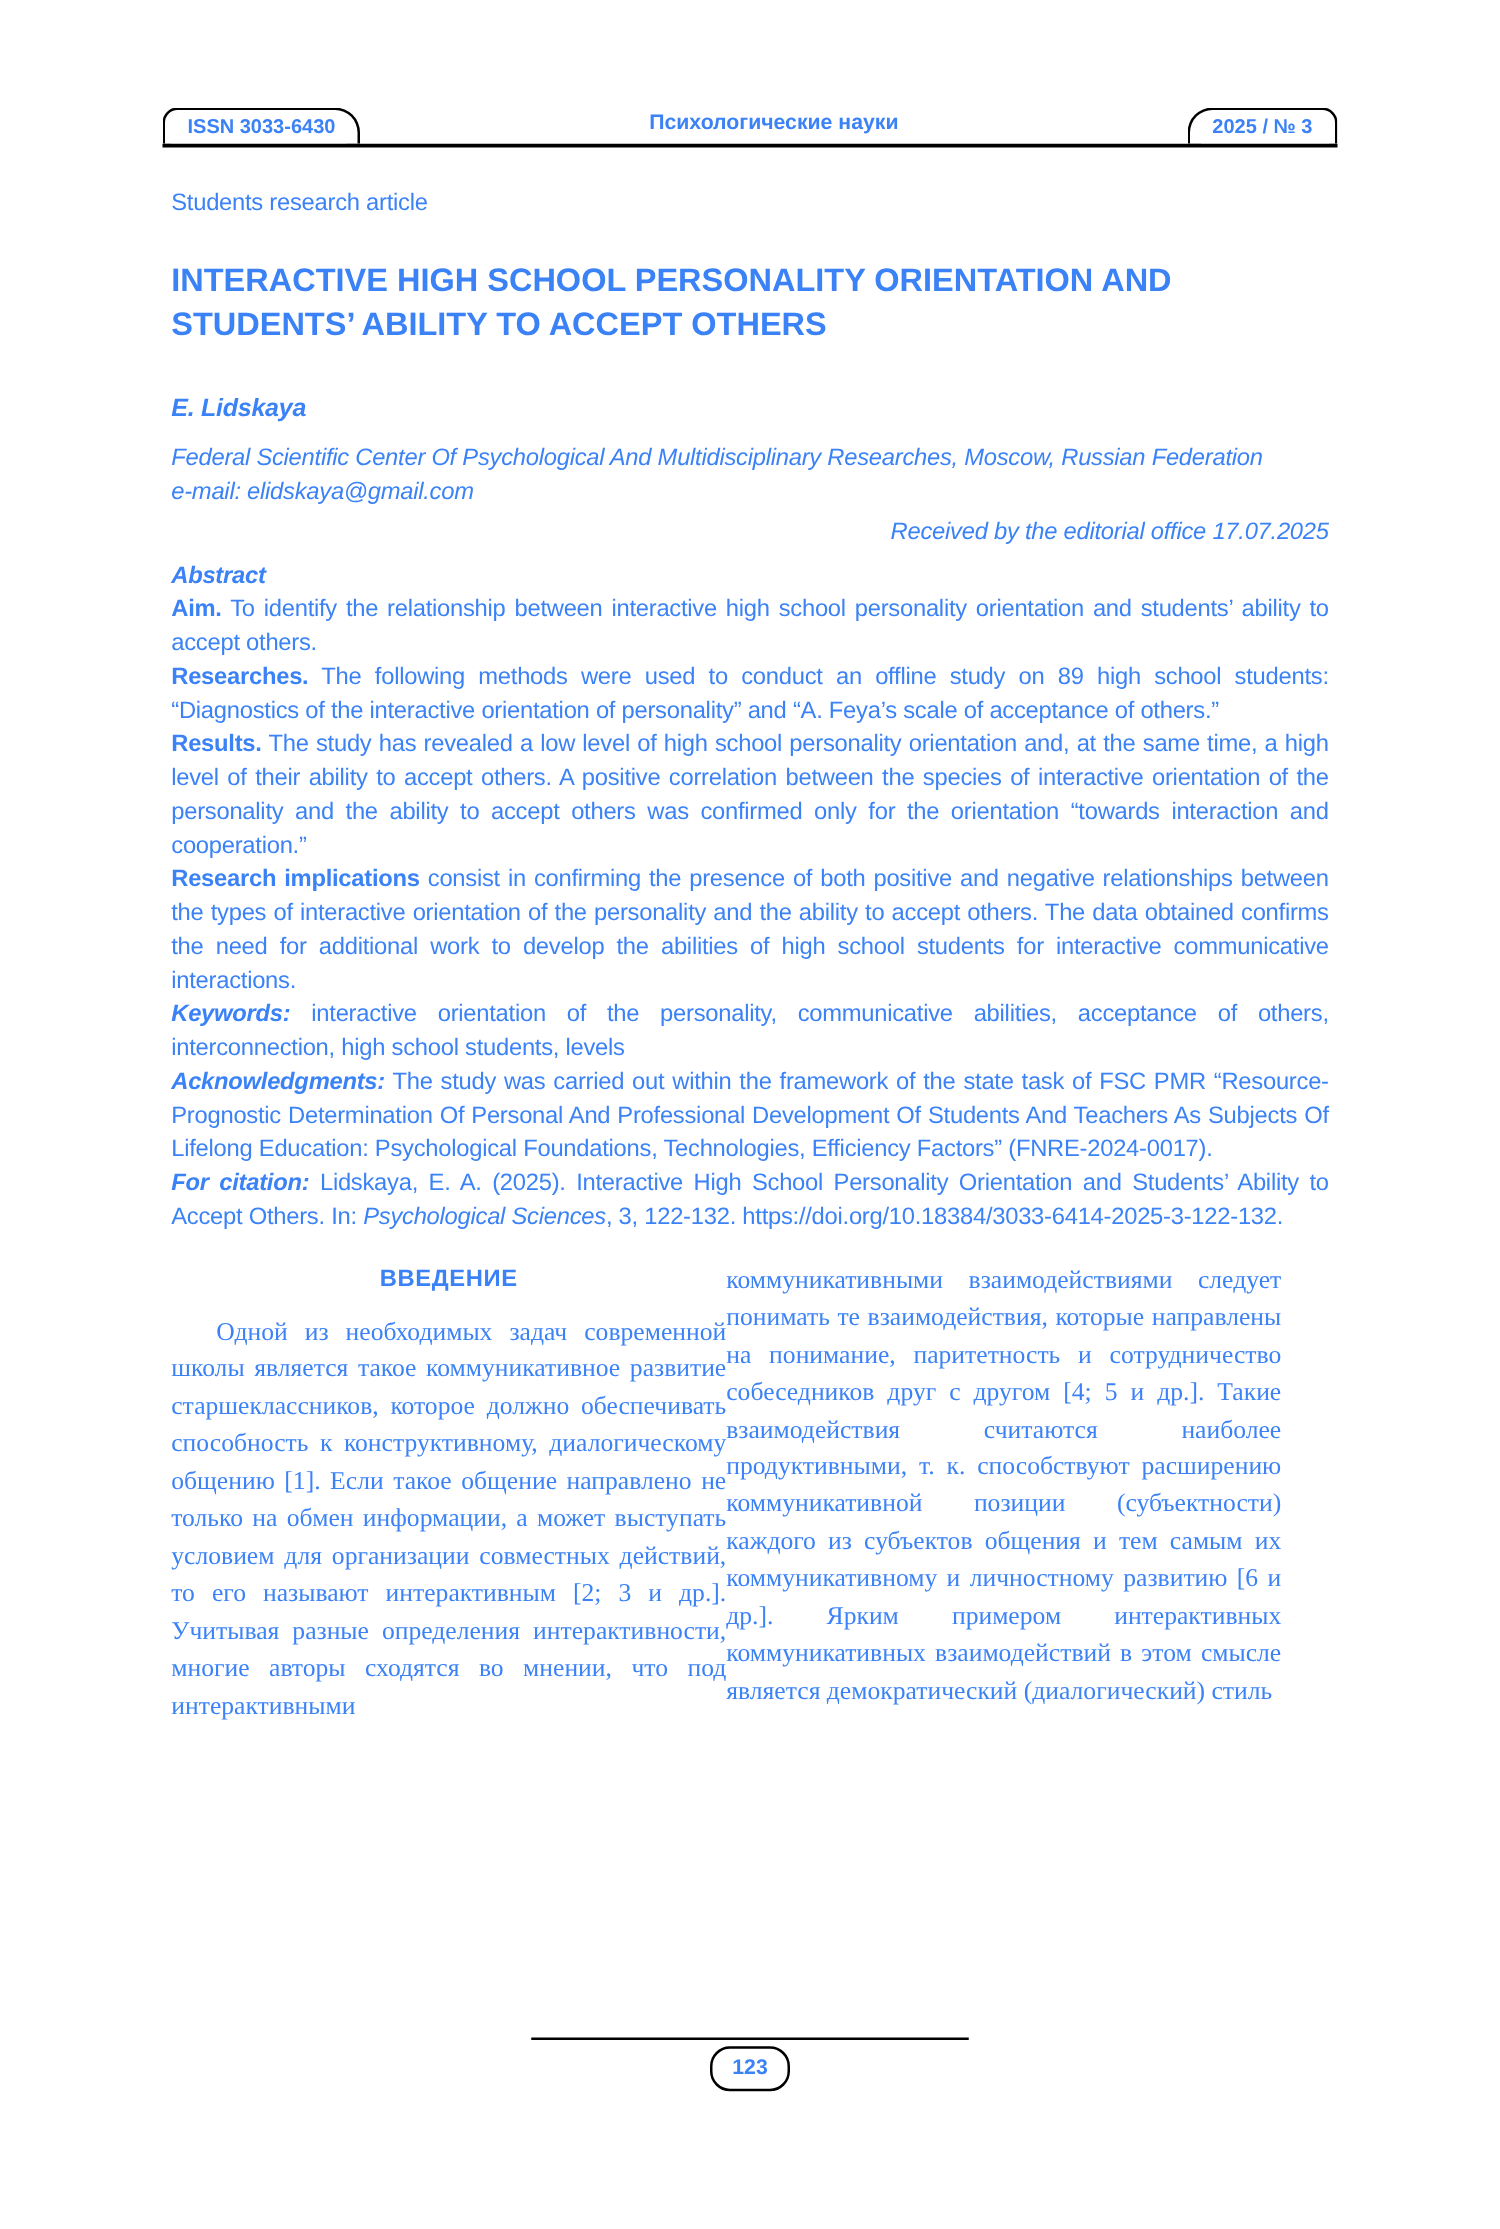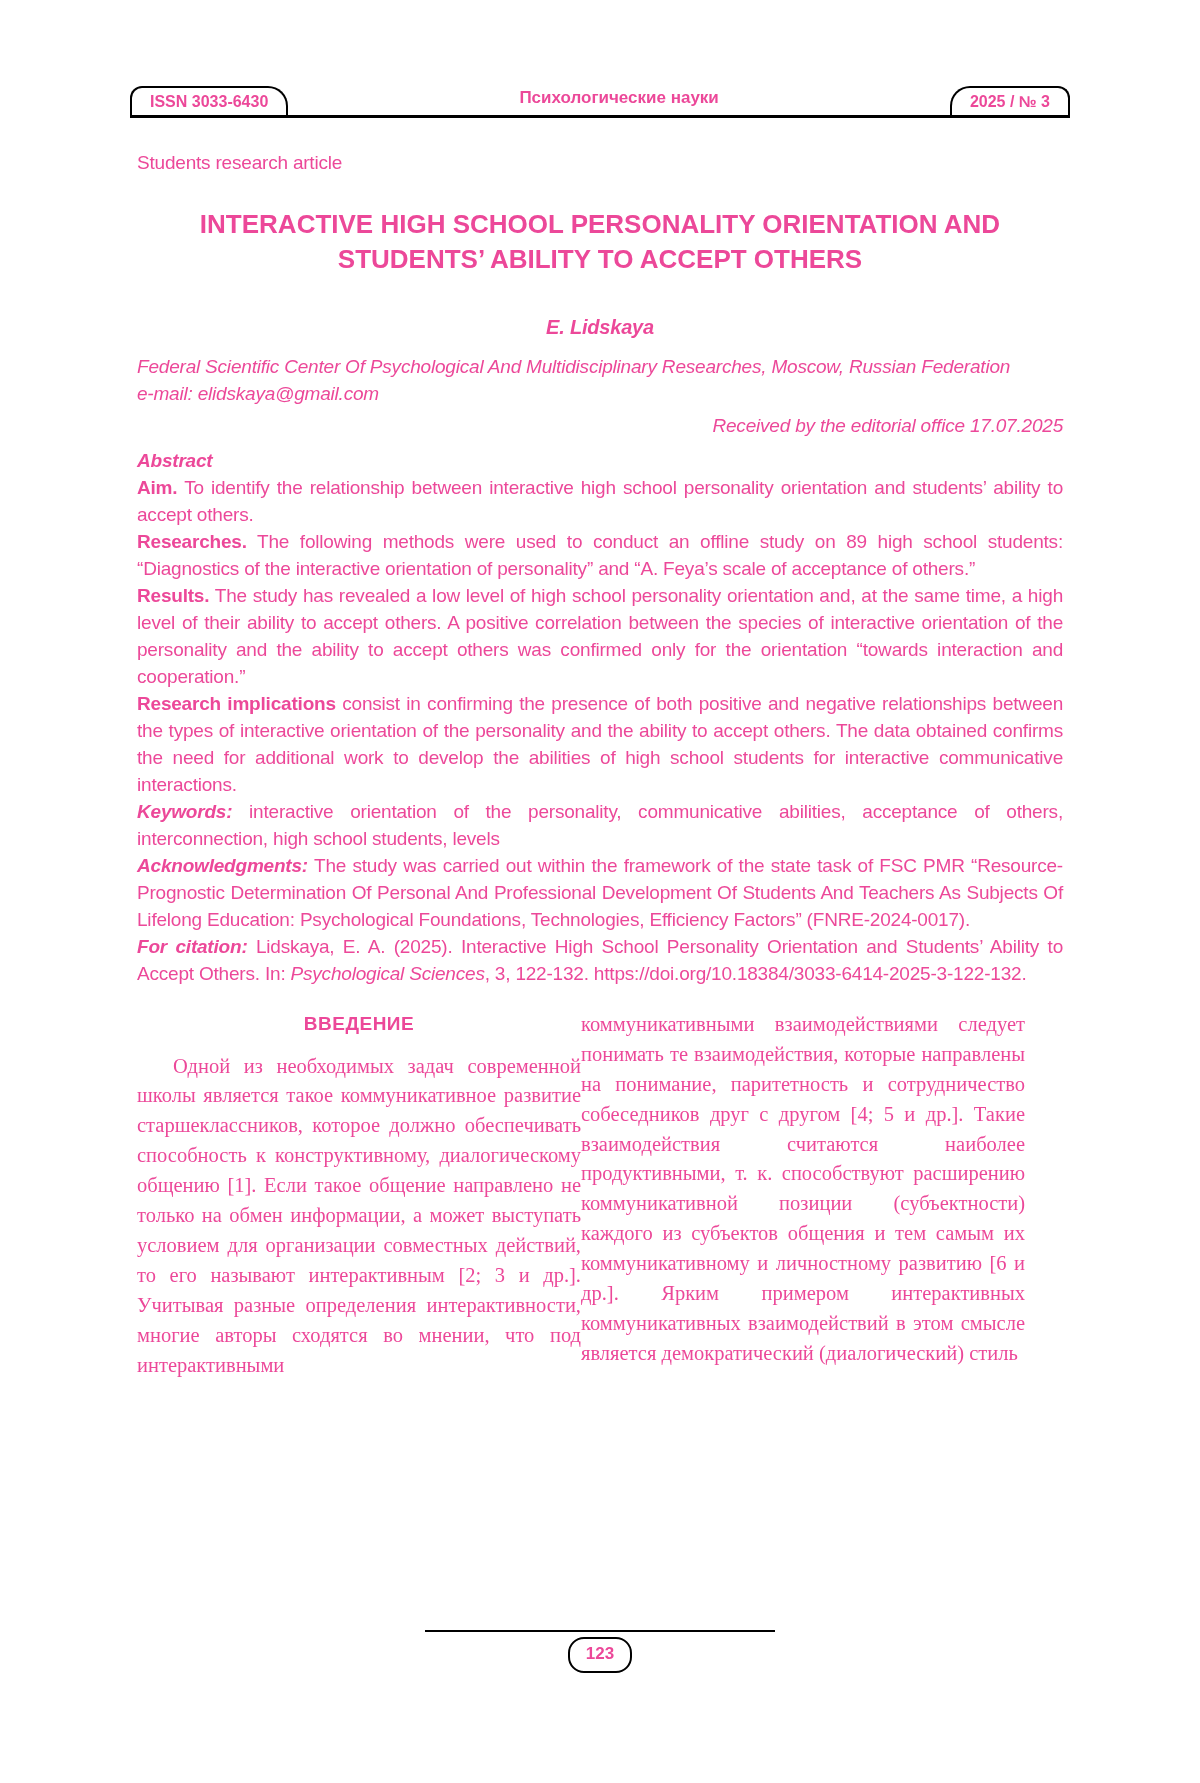--- a/index.html
+++ b/index.html
@@ -2,21 +2,21 @@
 <html><head>
 <meta charset="utf-8">
 <style>
   * { margin:0; padding:0; box-sizing:border-box; }
   html,body { background:#ffffff; }
   .page {
     position:relative;
     width:1200px; height:1783px;
     margin:0 auto;
     background:#ffffff;
-    color:#ec4899;
+    color:#3b82f6;
     font-family:"Liberation Sans", sans-serif;
     overflow:hidden;
   }
 
   
   .header {
     position:absolute; top:86px; left:130px; right:130px;
     display:flex; justify-content:space-between; align-items:flex-end;
     border-bottom:3px solid #000;
   }
@@ -36,25 +36,24 @@
   
   .content {
     position:absolute; top:150px; left:137px; width:926px;
     font-size:19px; line-height:1.42; letter-spacing:-0.2px;
   }
   .article-type { font-size:19px; }
   .page-title {
     margin-top:30px;
     font-size:26px; font-weight:bold; line-height:1.35;
     letter-spacing:0;
-    text-align:center;
   }
   .author {
     margin-top:36px;
-    font-weight:bold; font-style:italic; font-size:20px;text-align:center;
+    font-weight:bold; font-style:italic; font-size:20px;
   }
   .affiliation { margin-top:12px; font-style:italic; }
   .email { font-style:italic; }
   .edit-note { font-style:italic; text-align:right; margin-top:6px; }
   .edit-note + .edit-note { margin-top:4px; }
 
   .abstract-heading { margin-top:8px; font-weight:bold; font-style:italic; }
 
   .para { text-align:justify; }
   .lbl-bold { font-weight:bold; }

